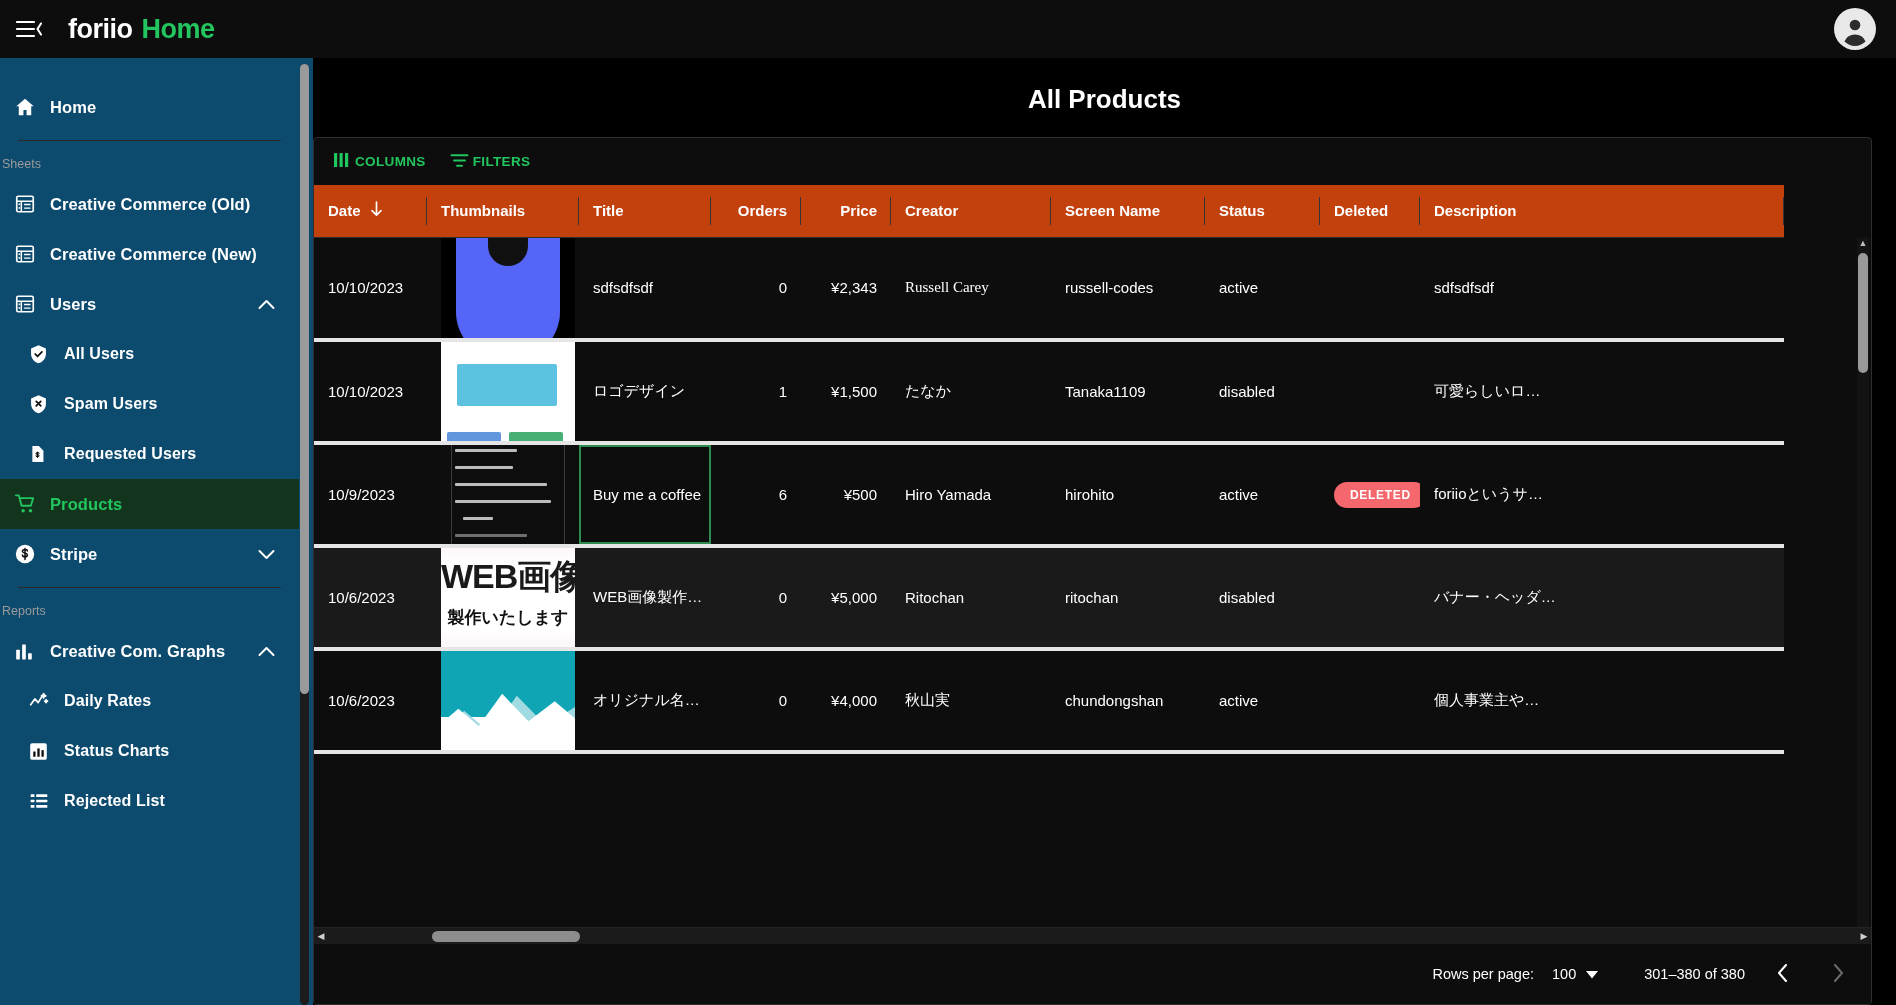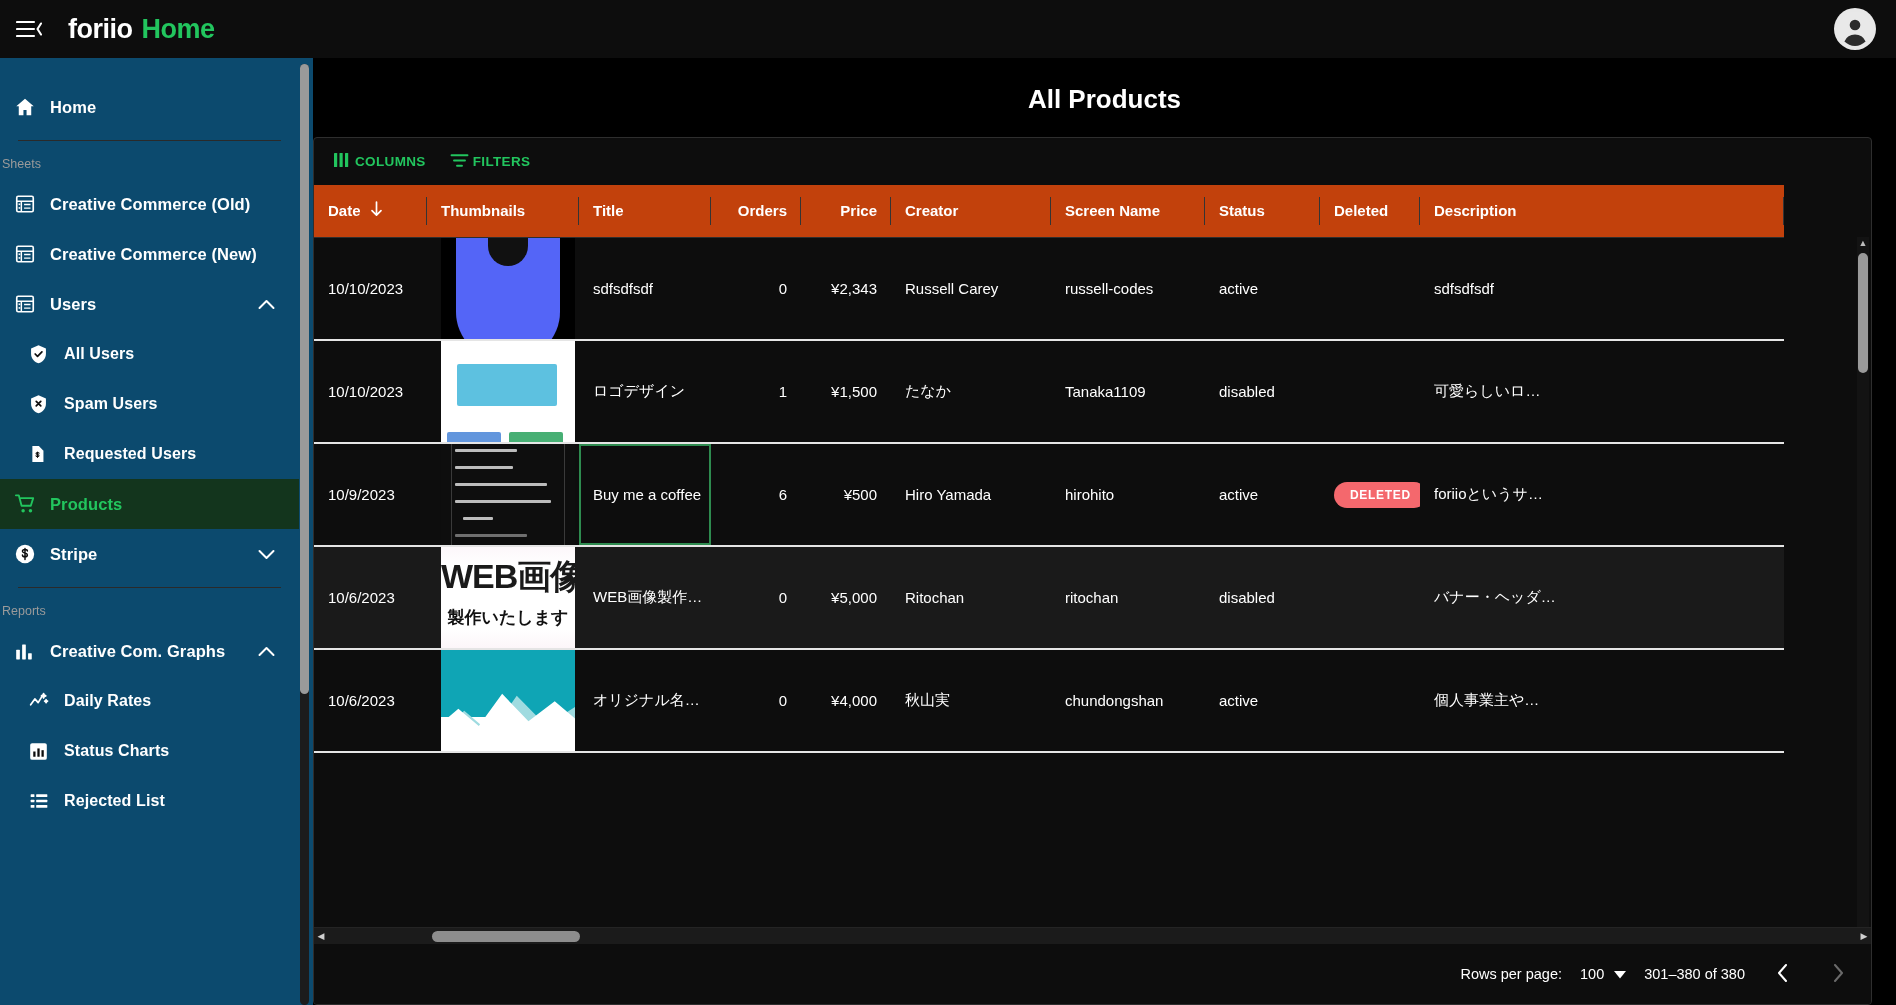--- a/index.html
+++ b/index.html
@@ -160,21 +160,21 @@
     background: #c2410c;
   }
   table.grid thead th .sep {
     position: absolute; right: 0; top: 12px; bottom: 12px;
     width: 1px; background: #343434;
   }
   table.grid thead th.num, table.grid td.num { text-align: right; }
   .hd-inner { display: flex; align-items: center; gap: 9px; }
   .hd-inner.right { justify-content: flex-end; }
 
-  table.grid tbody tr { border-bottom: 2px solid #e5e5e5; }
+  table.grid tbody tr { border-bottom: 4px solid #e5e5e5; }
   table.grid tbody tr.hover-row { background: #1a1a1a; }
   table.grid tbody td { height: 103px; }
 
   .thumb-cell { padding: 0 !important; position: relative; }
   .thumb-box {
     position: absolute; left: 14px; top: 50%;
     transform: translateY(-50%);
     width: 134px; height: 200px;
     overflow: hidden;
   }
@@ -233,21 +233,21 @@
     gap: 18px;
     padding-right: 14px;
     background: #0d0d0d;
     font-size: 14.5px; color: #fff;
   }
   .rows-label { color: #fff; }
   .rows-select {
     display: flex; align-items: center; gap: 10px;
     cursor: pointer;
   }
-  .range-label { }
+  .range-label { margin-left: 28px; }
   .pg-btn {
     width: 38px; height: 38px; border-radius: 50%;
     display: flex; align-items: center; justify-content: center;
     cursor: pointer; color: #fff; background: none; border: none;
   }
   .pg-btn.disabled { color: #6a6a6a; }
 
   
   .th1 { background: #000; width: 100%; height: 100%; position: relative; }
   .th1 .u {
@@ -572,21 +572,21 @@
                     <div class="thumb-box">
                       <div class="th1">
                         <div class="u"></div>
                         <div class="notch"></div>
                       </div>
                     </div>
                   </td>
                   <td style="width: 132px;"><span>sdfsdfsdf</span></td>
                   <td class="num" style="width: 90px;"><span>0</span></td>
                   <td class="num" style="width: 90px;"><span>¥2,343</span></td>
-                  <td style="width: 160px;"><span>Russell Carey</span></td>
+                  <td style="width: 160px; font-family: Liberation Serif, serif;"><span>Russell Carey</span></td>
                   <td style="width: 154px;"><span>russell-codes</span></td>
                   <td style="width: 115px;"><span>active</span></td>
                   <td style="width: 100px;"></td>
                   <td style="width: 364px;"><span>sdfsdfsdf</span></td>
                 </tr>
                 <tr class="">
                   <td style="width: 113px;"><span>10/10/2023</span></td>
                   <td class="thumb-cell" style="width: 152px;">
                     <div class="thumb-box">
                       <div class="th2">

